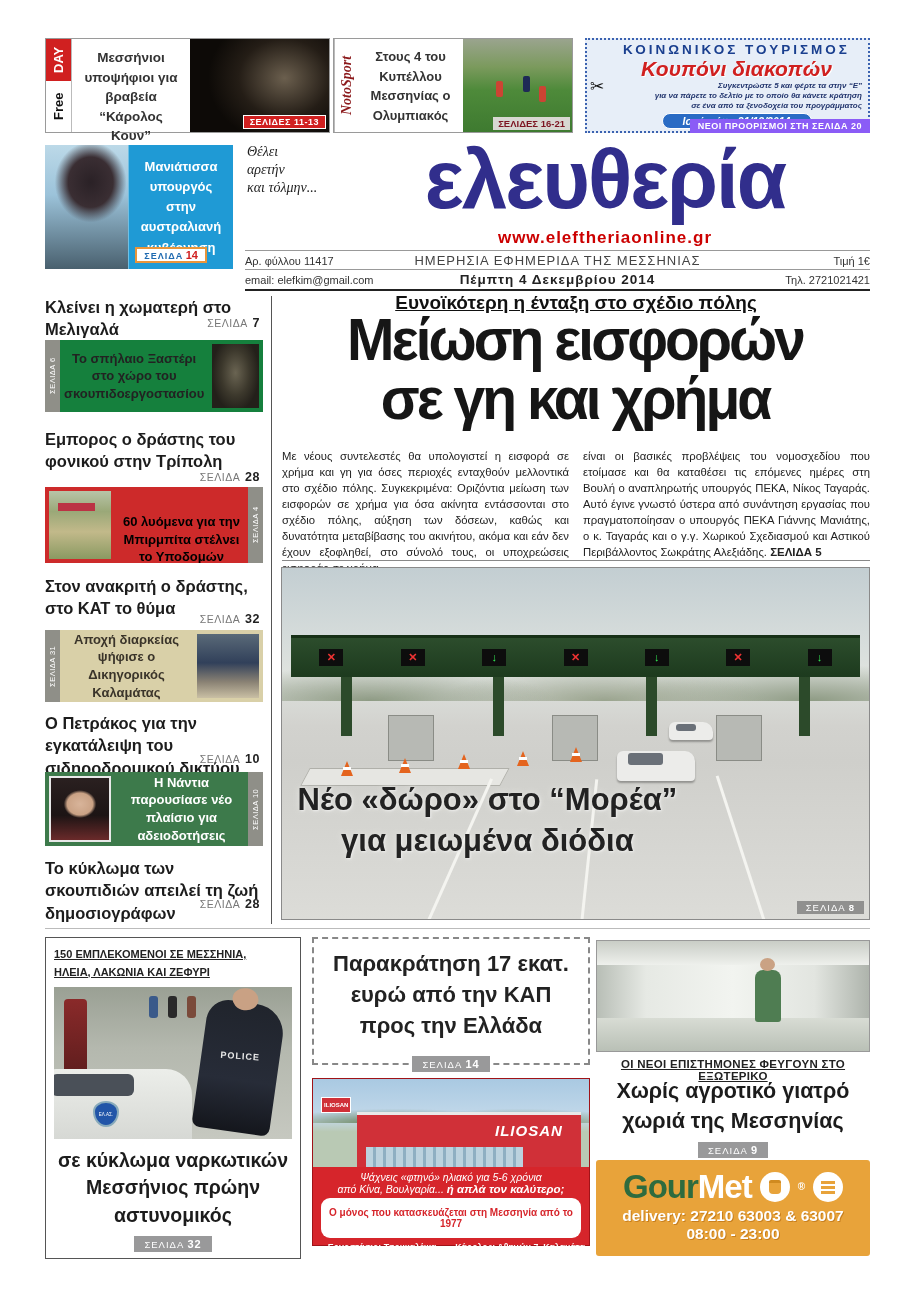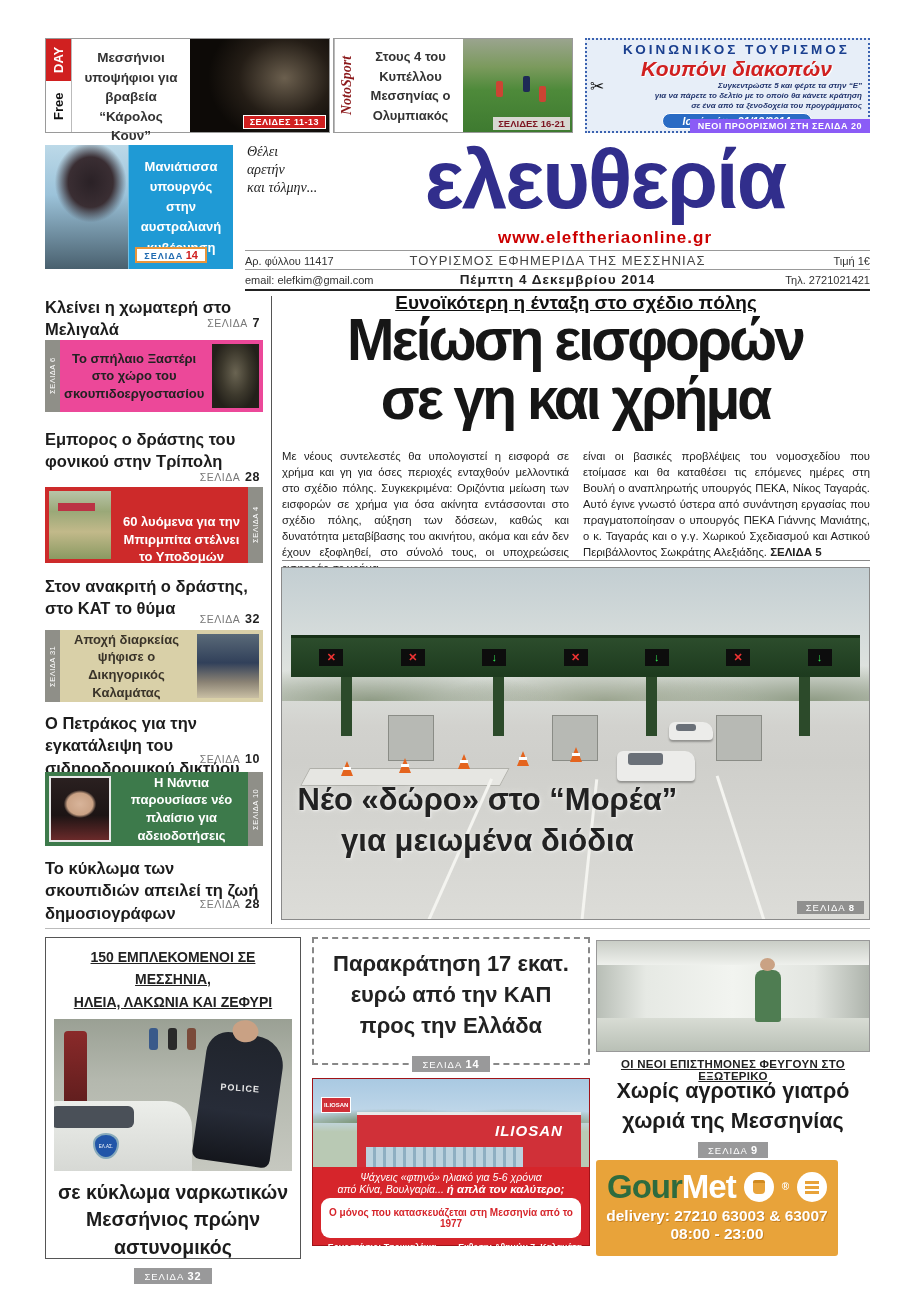--- a/index.html
+++ b/index.html
@@ -81,25 +81,25 @@
   .mast-rule3 { position:absolute; left:245px; right:30px; top:289px; border-top:2px solid #222; }
 
   
   .sidebar-divider { position:absolute; left:271px; top:296px; height:628px; border-left:1.5px solid #555; }
   .sb-head { position:absolute; left:45px; width:215px; font-size:16.5px; font-weight:bold; color:#1c1c1c; line-height:1.35; }
   .sb-ref { position:absolute; left:45px; width:215px; }
   .sbox { position:absolute; left:45px; width:218px; display:flex; overflow:hidden; }
   .sbox .stext { flex:1; display:flex; align-items:center; justify-content:center; text-align:center;
                  font-weight:bold; font-size:13px; line-height:1.35; padding:4px; }
   .sbox .sphoto { width:62px; margin:4px; }
-  .yellow { top:340px; height:72px; background:#ec4899; padding-left:15px; }
+  .yellow { top:340px; height:72px; background:#15803d; padding-left:15px; }
   .yellow .stext { color:#222; }
   .yellow .sphoto { background:radial-gradient(50% 60% at 50% 45%, #6a6452 0%, #3c382c 60%, #23201a 100%); }
   .redbox { top:487px; height:76px; background:#cd2a2a; padding-right:15px; }
-  .redbox .stext { color:#ffffff;margin-top:29px; }
+  .redbox .stext { color:#000000;margin-top:29px; }
   .redbox .sphoto { background:linear-gradient(180deg,#b8c4a8 0%, #9aa878 30%, #c2b98a 60%, #8a9a62 100%); position:relative; }
   .redbox .sphoto::after { content:""; position:absolute; left:15%; top:18%; width:60%; height:12%; background:#b34; }
   .tanbox { top:630px; height:72px; background:#d9d0a8; padding-left:15px; }
   .tanbox .stext { color:#3a342a; }
   .tanbox .sphoto { background:linear-gradient(180deg,#5a6a78 0%, #31405a 45%, #8a8274 75%, #c9bfa4 100%); }
   .greenbox { top:772px; height:74px; background:#3d7a4b; padding-right:15px; }
   .greenbox .stext { color:#fff; }
   .greenbox .sphoto { border:2px solid #e8e8e8; background:
       radial-gradient(40% 32% at 50% 42%, #d8b49a 0%, #caa285 55%, transparent 70%),
       linear-gradient(180deg,#2a2020 0%, #1c1414 60%, #6a2a2a 100%); }
@@ -140,21 +140,21 @@
   .toll-caption { position:absolute; left:1%; top:60%; width:68%; text-align:center; font-weight:bold; font-size:31px;
                   line-height:1.35; color:#222; text-shadow:0 0 6px #e8e8e4, 1px 1px 2px #eee; }
   .toll-badge { position:absolute; right:5px; bottom:5px; background:rgba(130,130,130,.85); color:#fff; font-size:9.5px;
                 padding:1px 9px; letter-spacing:1px; }
 
   
   .bottom-rule { position:absolute; left:45px; right:30px; top:928px; border-top:1px solid #bbb; }
 
   
   .bl-box { position:absolute; left:45px; top:937px; width:256px; height:322px; border:1.5px solid #555; background:#fff; padding:8px 8px 0; }
-  .bl-title { text-align:center; font-size:14px; font-weight:bold; color:#222; text-decoration:underline; line-height:1.6; }
+  .bl-title { text-align:left; font-size:11px; font-weight:bold; color:#222; text-decoration:underline; line-height:1.6; }
   .bl-photo { position:relative; margin-top:6px; height:152px; overflow:hidden; background:
       linear-gradient(180deg,#9aa094 0%, #b4b8ae 40%, #c6c8c0 100%); }
   .bl-photo .moto { position:absolute; left:4%; top:8%; width:10%; height:55%; background:linear-gradient(180deg,#8a2a2a,#5a1c1c); border-radius:4px; }
   .bl-photo .ppl { position:absolute; top:6%; width:9px; height:22px; border-radius:3px; }
   .bl-car { position:absolute; left:-12px; bottom:-14px; width:150px; height:84px; background:linear-gradient(180deg,#eceeea,#d2d4d0);
             border-radius:14px 26px 6px 6px; }
   .bl-car .shield { position:absolute; left:34%; top:38%; width:26px; height:26px; border-radius:50% 50% 50% 50%/40% 40% 60% 60%;
             background:#2255a8; border:2px solid #8ab; color:#fff; font-size:4.5px; display:flex; align-items:center; justify-content:center; }
   .bl-car .carwin { position:absolute; left:6%; top:6%; width:55%; height:26%; background:#4a5058; border-radius:6px; }
   .bl-officer { position:absolute; right:6%; top:10%; width:78px; height:130px; background:linear-gradient(180deg,#20242c 0%, #272c38 60%, #14161c 100%);
@@ -195,21 +195,21 @@
       background:linear-gradient(90deg,#b8beb6 0%, #e6e9e4 18%, #f2f4f0 50%, #e2e5e0 80%, #aeb4ac 100%); }
   .br-photo .ceil { position:absolute; left:0; right:0; top:0; height:22%; background:linear-gradient(180deg,#c9cdc6,#eef0ec); }
   .br-photo .floor { position:absolute; left:0; right:0; bottom:0; height:30%; background:linear-gradient(180deg,#d8dcd4,#b9c0b6); }
   .br-nurse { position:absolute; left:58%; top:26%; width:26px; height:52px; background:#4f7d52; border-radius:8px 8px 3px 3px; }
   .br-nurse .head { position:absolute; left:5px; top:-12px; width:15px; height:13px; border-radius:50%; background:#caa284; }
   .br-kicker { position:absolute; left:596px; top:1058px; width:274px; text-align:center; font-size:11.5px; font-weight:bold;
                color:#222; text-decoration:underline; letter-spacing:.3px; }
   .br-head { position:absolute; left:596px; top:1076px; width:274px; text-align:center; font-size:21.5px; font-weight:bold;
              color:#1c1c1c; line-height:1.4; }
   .br-badge { position:absolute; left:596px; top:1140px; width:274px; text-align:center; }
-  .gourmet { position:absolute; left:596px; top:1160px; width:242px; height:96px; background:#e8a33a; border-radius:3px;
+  .gourmet { position:absolute; left:596px; top:1160px; width:274px; height:96px; background:#e8a33a; border-radius:3px;
              text-align:center; padding-top:10px; }
   .g-logo { display:flex; align-items:center; justify-content:center; gap:8px; }
   .g-word { font-size:33px; font-weight:bold; letter-spacing:-1px; line-height:1; }
   .g-word .ga { color:#2e6b3e; } .g-word .gb { color:#fff; }
   .g-circle { width:30px; height:30px; border-radius:50%; background:#fff; display:flex; align-items:center; justify-content:center; }
   .g-cup { width:12px; height:14px; background:#e8a33a; border-radius:2px 2px 4px 4px; border-top:3px solid #d08a20; }
   .g-reg { color:#fff; font-size:10px; font-weight:bold; }
   .g-burger { width:14px; height:3px; background:#e8a33a; box-shadow:0 5px 0 #e8a33a, 0 10px 0 #e8a33a; margin-top:-8px; }
   .g-line { color:#fff; font-weight:bold; font-size:15.5px; margin-top:4px; text-shadow:1px 1px 0 #c77f1e; }
   .g-hours { color:#fff; font-weight:bold; font-size:15.5px; text-shadow:1px 1px 0 #c77f1e; }
@@ -265,21 +265,21 @@
     <div>αρετήν</div>
     <div>και τόλμην...</div>
   </div>
 
   <div class="logo">ελευθερία</div>
   <div class="website">www.eleftheriaonline.gr</div>
 
   <div class="mast-rule1"></div>
   <div class="mast-row row1">
     <span>Αρ. φύλλου 11417</span>
-    <span class="c">ΤΟΥΡΙΣΜΟΣ ΕΦΗΜΕΡΙΔΑ ΤΗΣ ΜΕΣΣΗΝΙΑΣ</span>
+    <span class="c">ΗΜΕΡΗΣΙΑ ΕΦΗΜΕΡΙΔΑ ΤΗΣ ΜΕΣΣΗΝΙΑΣ</span>
     <span class="r">Τιμή 1€</span>
   </div>
   <div class="mast-rule2"></div>
   <div class="mast-row row2">
     <span>email: elefkim@gmail.com</span>
     <span class="c">Πέμπτη 4 Δεκεμβρίου 2014</span>
     <span class="r">Τηλ. 2721021421</span>
   </div>
   <div class="mast-rule3"></div>
 
@@ -429,21 +429,21 @@
     <div class="il-l2">
       <span>από Κίνα, Βουλγαρία...</span> <b>ή απλά τον καλύτερο;</b>
     </div>
     <div class="il-pill">Ο μόνος που κατασκευάζεται στη Μεσσηνία από το 1977</div>
     <div class="il-contacts">
       <div class="ilc">
         <div>Εργοστάσιο: Τσουκαλέικα Μεσσηνίας</div>
         <div>Τηλ.: 27240 22012</div>
       </div>
       <div class="ilc">
-        <div>Εκθεση: Αθηνών 7, Καλαμάτα</div>
+        <div>Κάρολος: Αθηνών 7, Καλαμάτα</div>
         <div>Τηλ.: 27210 97711</div>
       </div>
     </div>
   </div>
 
   <div class="br-photo">
     <div class="ceil"></div>
     <div class="floor"></div>
     <div class="br-nurse">
         <div class="head"></div>

